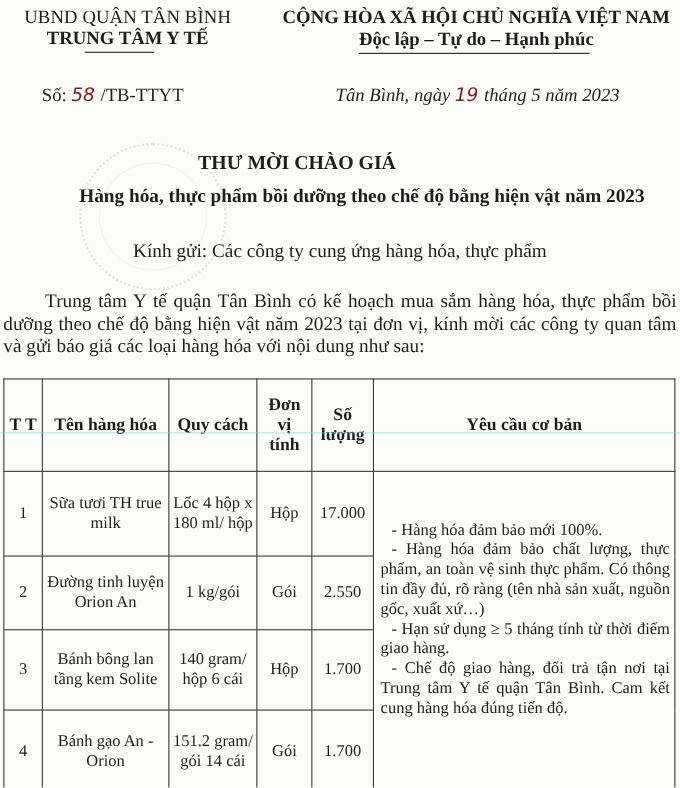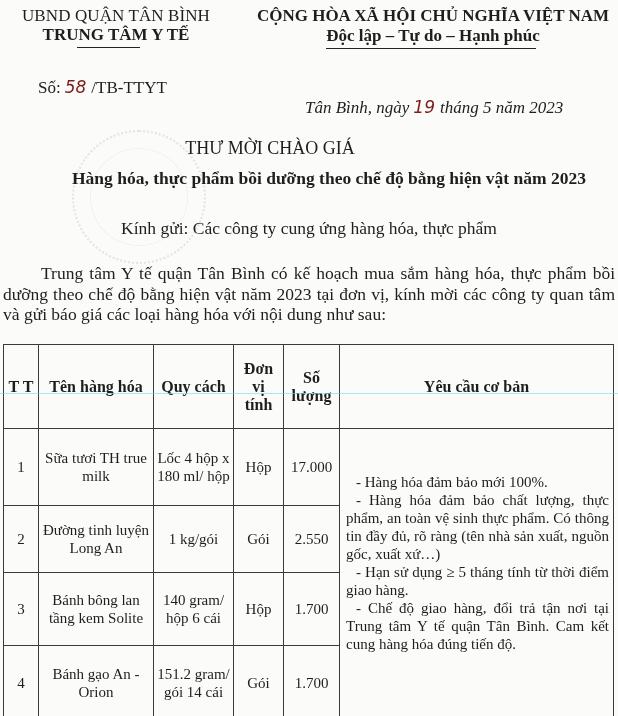--- a/index.html
+++ b/index.html
@@ -21,22 +21,22 @@
   .abs { position:absolute; white-space:nowrap; }
   .left-block { left:0; top:6px; width:232px; text-align:center; font-size:17px; line-height:19px; }
   .left-block .org { letter-spacing:0.1px; }
   .left-block .unit { font-weight:bold; }
   .underline-left { position:absolute; left:77px; top:47px; width:63px; height:1px; background:#222; }
   .right-block { left:248px; top:6px; width:370px; text-align:center; font-size:17px; line-height:20px; font-weight:bold; }
   .motto { text-decoration:none; }
   .underline-right { position:absolute; left:326px; top:48px; width:210px; height:1px; background:#222; }
   .so-line { left:38px; top:77px; font-size:17px; }
   .hand { color:#7f1d1d; font-family:"DejaVu Sans", sans-serif; font-style:italic; font-size:17px; margin:0 5px 0 4px; }
-  .date-line { left:305px; top:77px; font-size:17px; font-style:italic;margin-top:20px; }
-  .title { left:0; width:540px; text-align:center; top:138px; font-size:18px; font-weight:normal; }
+  .date-line { left:305px; top:77px; font-size:17px; font-style:italic; }
+  .title { left:0; width:540px; text-align:center; top:138px; font-size:18px; font-weight:bold; }
   .subtitle { left:0; width:618px; text-align:center; top:168px; font-size:17.5px; font-weight:bold;padding-left:20px; }
   .kinh { left:0; width:618px; text-align:center; top:218px; font-size:17.5px; }
   .para { left:3px; top:263px; width:612px; font-size:17.5px; line-height:20.5px; white-space:normal; text-align:justify; }
   .para .indent { display:inline-block; width:38px; }
 
   table.goods {
     position:absolute; left:3px; top:344px; width:610px;
     border-collapse:collapse; font-size:15px; table-layout:fixed;
   }
   table.goods td, table.goods th {
@@ -114,21 +114,21 @@
     <td>17.000</td>
     <td class="req" rowspan="4">
       <span class="req-line">- Hàng hóa đảm bảo mới 100%.</span>
       <span class="req-line">- Hàng hóa đảm bảo chất lượng, thực phẩm, an toàn vệ sinh thực phẩm. Có thông tin đầy đủ, rõ ràng (tên nhà sản xuất, nguồn gốc, xuất xứ…)</span>
       <span class="req-line">- Hạn sử dụng ≥ 5 tháng tính từ thời điểm giao hàng.</span>
       <span class="req-line">- Chế độ giao hàng, đổi trả tận nơi tại Trung tâm Y tế quận Tân Bình. Cam kết cung hàng hóa đúng tiến độ.</span>
     </td>
   </tr>
   <tr class="r2">
     <td>2</td>
-    <td>Đường tinh luyện Long An</td>
+    <td>Đường tinh luyện Orion An</td>
     <td>1 kg/gói</td>
     <td>Gói</td>
     <td>2.550</td>
   </tr>
   <tr class="r3">
     <td>3</td>
     <td>Bánh bông lan tầng kem Solite</td>
     <td>140 gram/ hộp 6 cái</td>
     <td>Hộp</td>
     <td>1.700</td>

